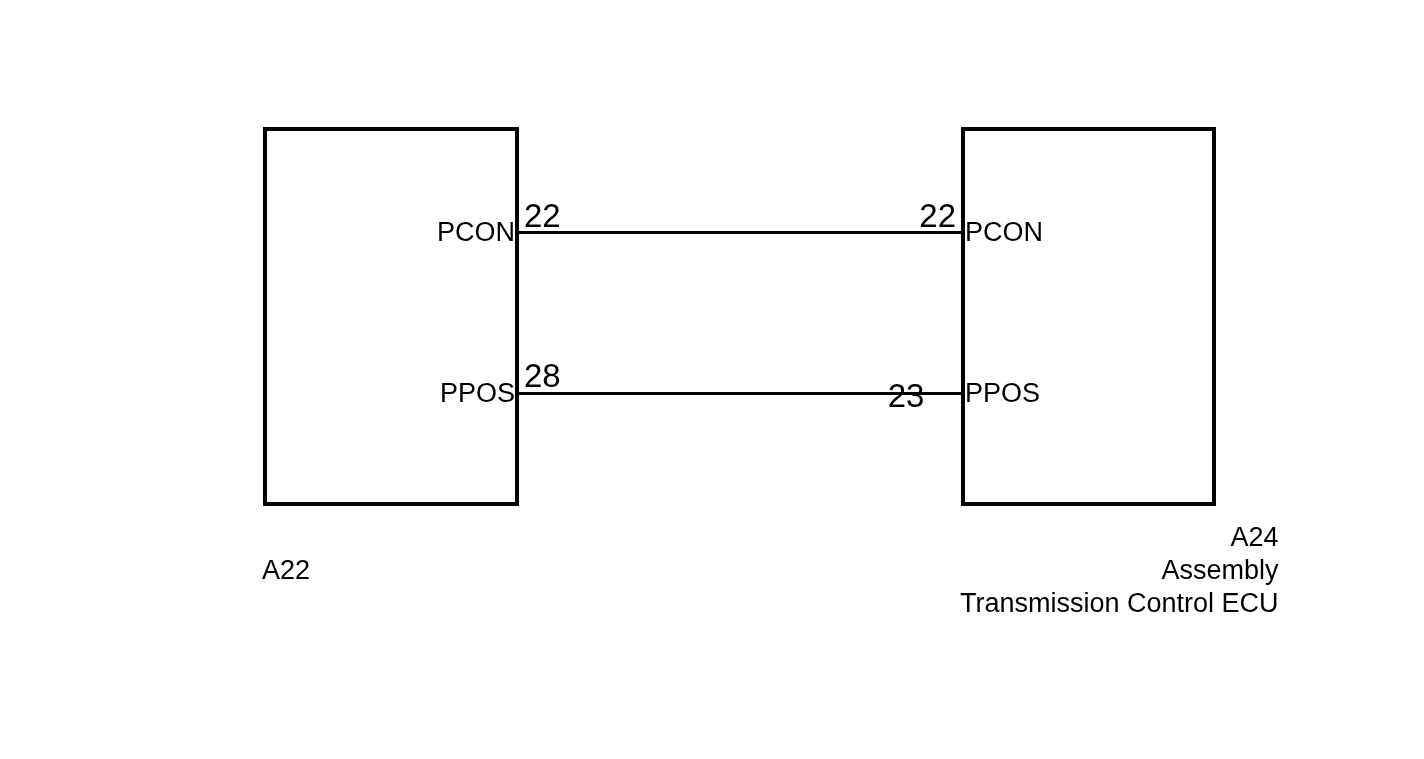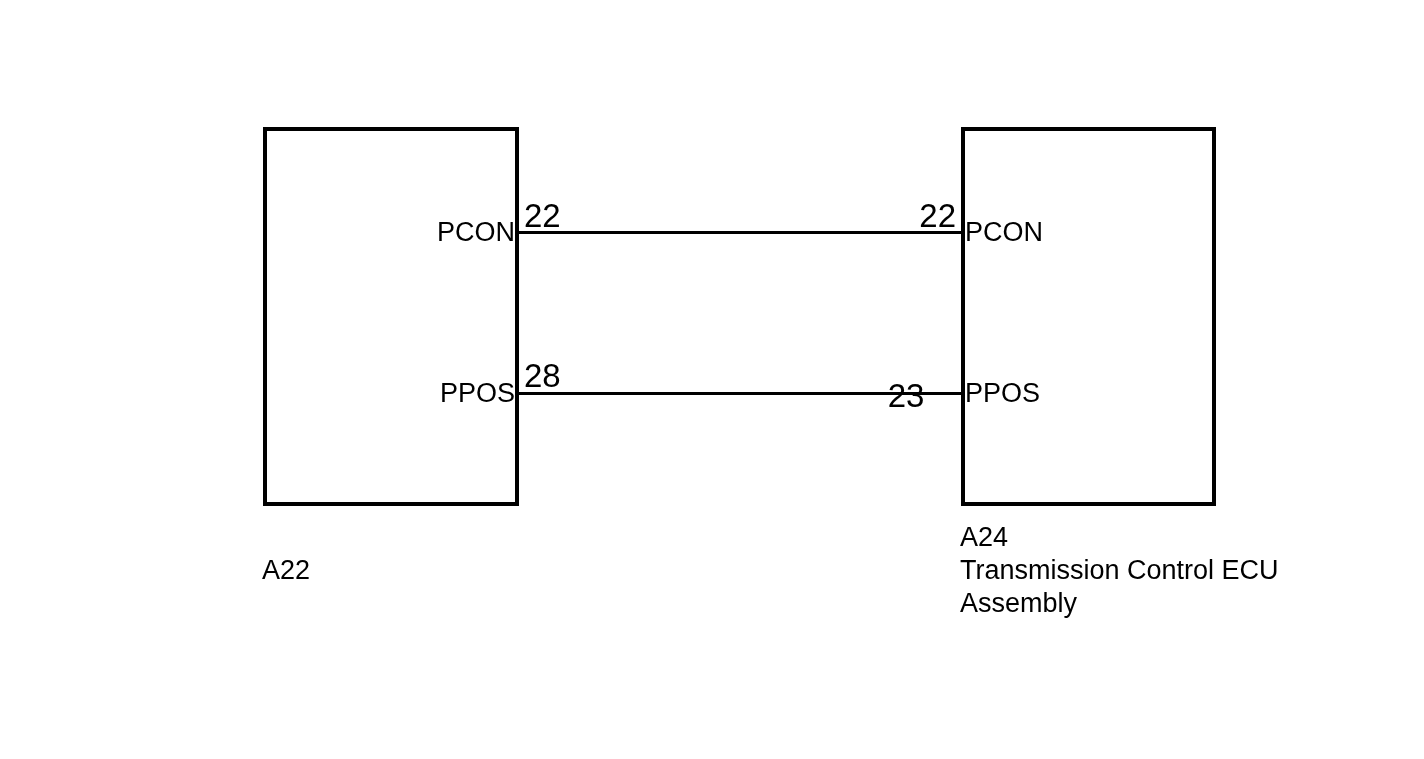--- a/index.html
+++ b/index.html
@@ -119,21 +119,21 @@
   }
 
   
   .caption {
     position: absolute;
     font-size: 27px;
     line-height: 33px;
     white-space: nowrap;
   }
   #caption-left  { left: 246px; top: 521px; margin-top: 33px; }
-  #caption-right { left: 944px; top: 521px; }
+  #caption-right { left: 944px; top: 521px; text-align: right; }
   .caption-line { display: block; }
 </style>
 </head>
 <body>
 
 <div id="diagram">
 
   <div class="ecu-box" id="box-left"></div>
 
   <div class="ecu-box" id="box-right"></div>
@@ -152,17 +152,17 @@
 
   <div class="pin-number" id="pin-right-pcon">22</div>
   <div class="pin-number" id="pin-right-ppos">23</div>
 
   <div class="caption" id="caption-left">
     <span class="caption-line">A22</span>
   </div>
 
   <div class="caption" id="caption-right">
     <span class="caption-line">A24</span>
+    <span class="caption-line">Assembly</span>
     <span class="caption-line">Transmission Control ECU</span>
-    <span class="caption-line">Assembly</span>
   </div>
 
 </div>
 
 </body></html>

